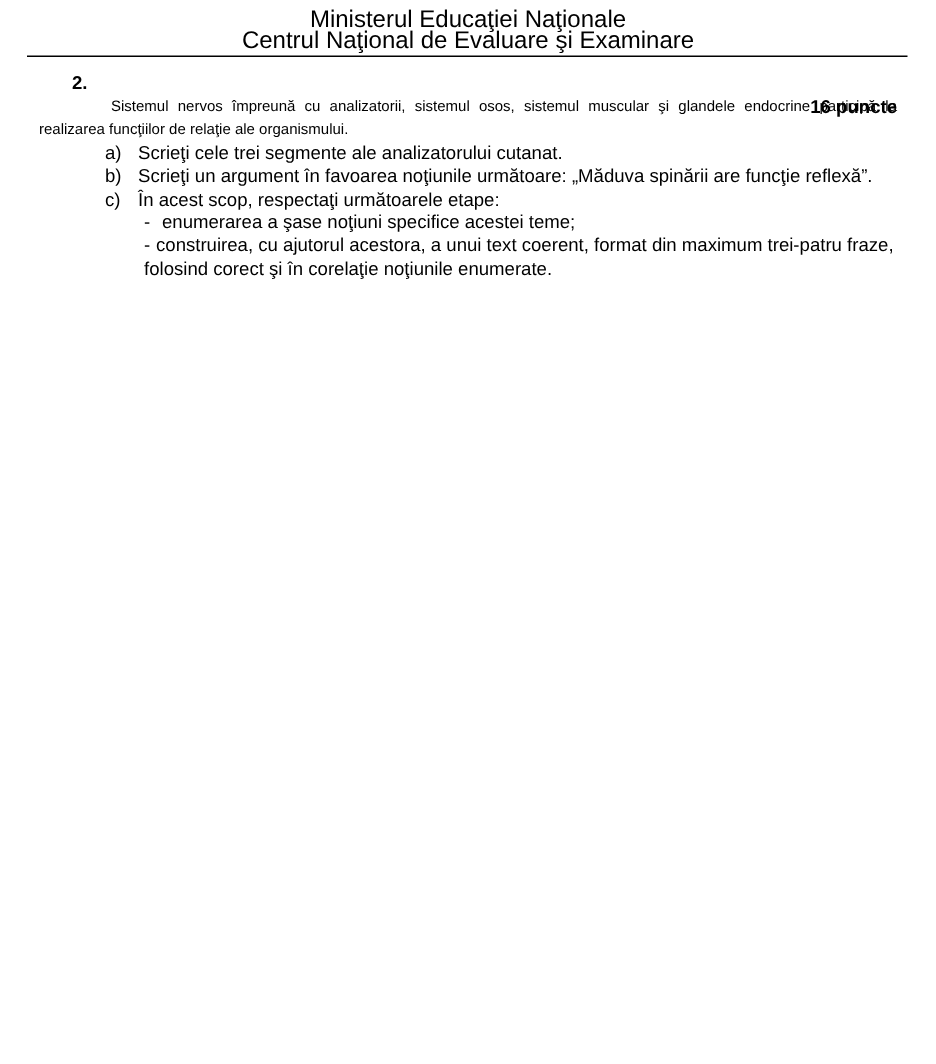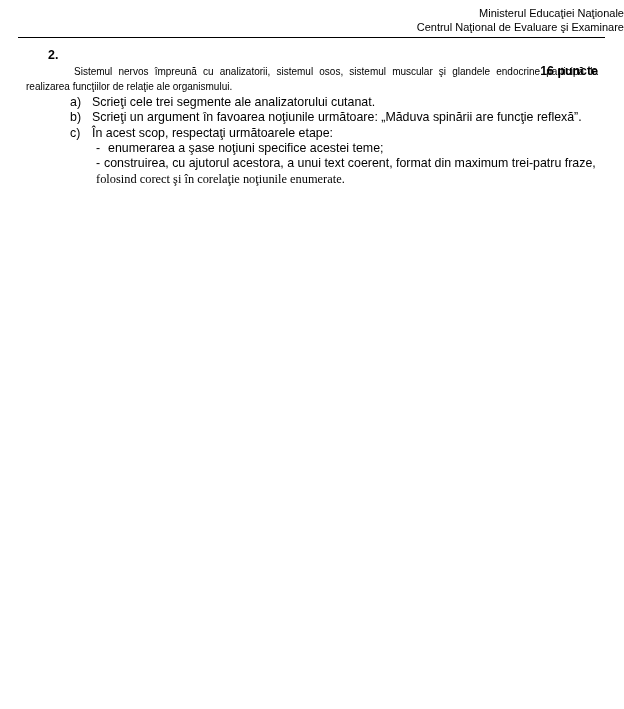--- a/index.html
+++ b/index.html
@@ -11,23 +11,23 @@
     width: 624px;
     height: 709px;
     font-family: "Liberation Sans", sans-serif;
     color: #000000;
     overflow: hidden;
     position: relative;
   }
 
   
   .doc-header {
-    text-align: right;
+    text-align: center;
     padding-top: 7px;
-    font-size: 11px;
+    font-size: 16px;
     line-height: 13.5px;
   }
   .doc-header .hline {
     display: block;
     white-space: nowrap;
   }
   .header-rule {
     border: 0;
     border-top: 1px solid #000000;
     margin: 3px 19px 0 18px;
@@ -109,21 +109,20 @@
   }
   .dash-list > li.tight {
     padding-left: 78px;
   }
   .dash-list > li.tight .dash {
     left: 70px;
   }
   .cont-line {
     padding-left: 70px;
     line-height: 15.4px;
-    font-family: Liberation Serif, serif;
   }
 </style>
 </head>
 <body>
 
 <div class="doc-header">
   <span class="hline">Ministerul Educaţiei Naţionale</span>
   <span class="hline">Centrul Naţional de Evaluare şi Examinare</span>
 </div>
 <hr class="header-rule">

